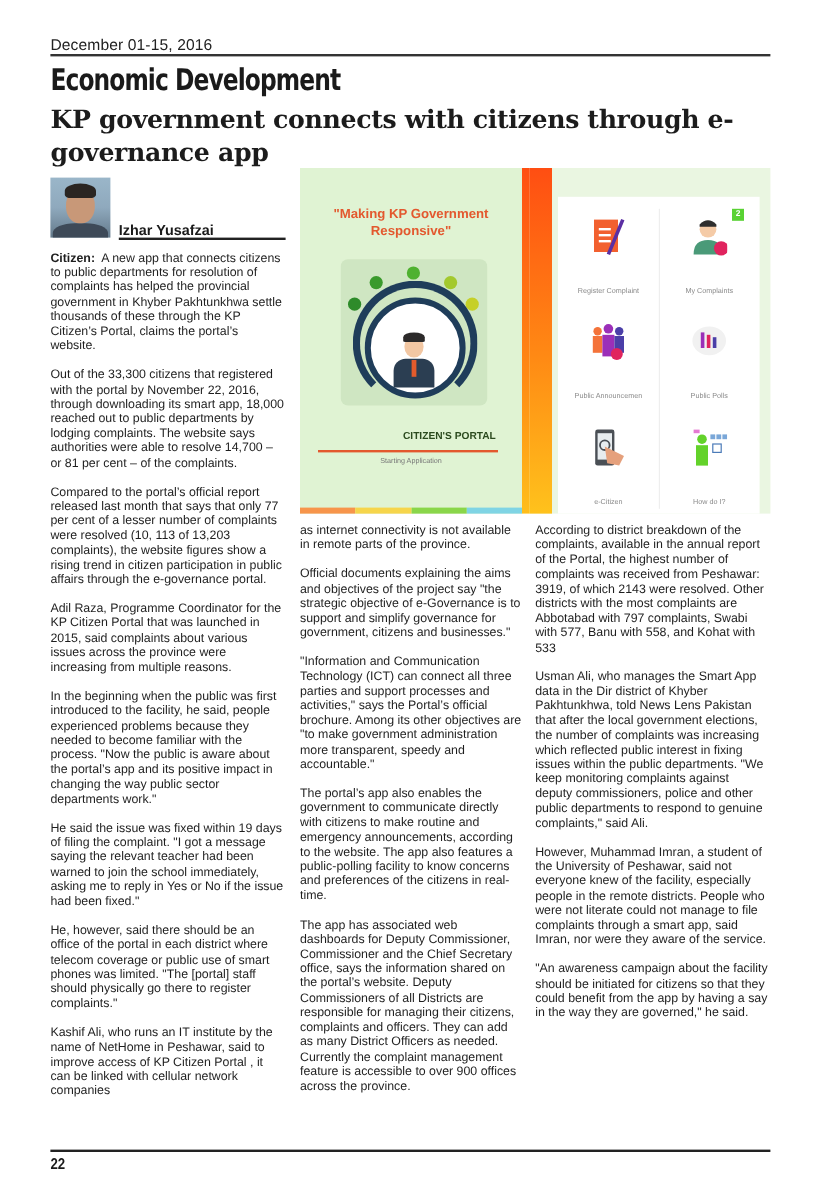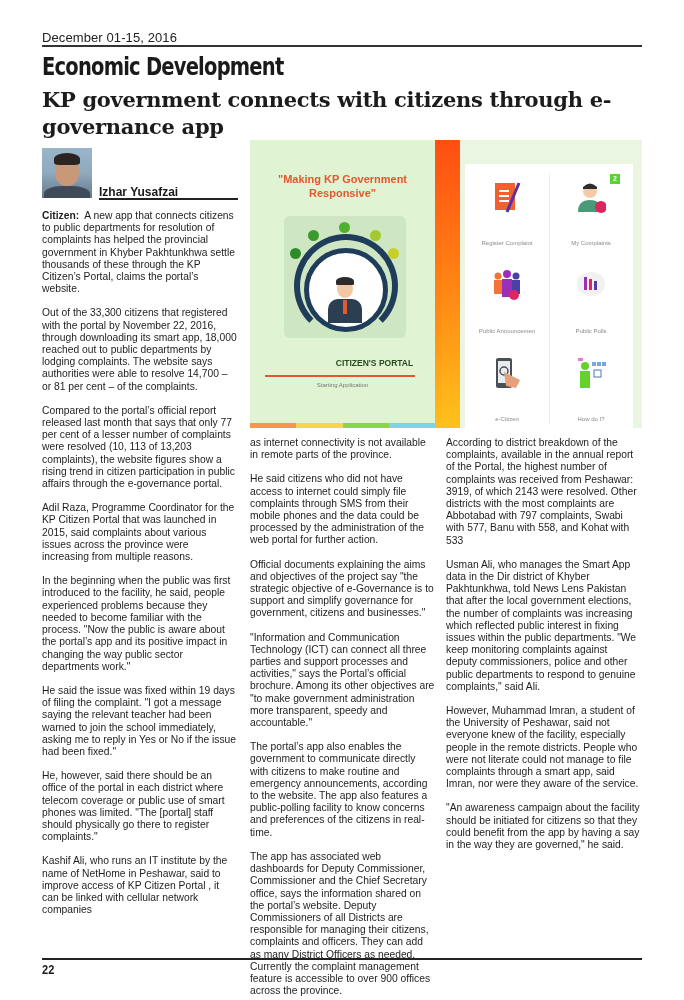--- a/index.html
+++ b/index.html
@@ -184,21 +184,20 @@
             <rect x="2" y="2" width="5" height="3" fill="#e57ad2"></rect>
           </svg>
         <div class="tile-label">How do I?</div>
       </div>
     </div>
   </div>
 </div>
 
 <div class="col col2">
   <p>as internet connectivity is not available in remote parts of the province.</p>
-  <p>He said citizens who did not have access to internet could simply file complaints through SMS from their mobile phones and the data could be processed by the administration of the web portal for further action.</p>
   <p>Official documents explaining the aims and objectives of the project say "the strategic objective of e-Governance is to support and simplify governance for government, citizens and businesses."</p>
   <p>"Information and Communication Technology (ICT) can connect all three parties and support processes and activities," says the Portal’s official brochure. Among its other objectives are "to make government administration more transparent, speedy and accountable."</p>
   <p>The portal’s app also enables the government to communicate directly with citizens to make routine and emergency announcements, according to the website. The app also features a public-polling facility to know concerns and preferences of the citizens in real-time.</p>
   <p>The app has associated web dashboards for Deputy Commissioner, Commissioner and the Chief Secretary office, says the information shared on the portal’s website. Deputy Commissioners of all Districts are responsible for managing their citizens, complaints and officers. They can add as many District Officers as needed. Currently the complaint management feature is accessible to over 900 offices across the province.</p>
 </div>
 
 <div class="col col3">
   <p>According to district breakdown of the complaints, available in the annual report of the Portal, the highest number of complaints was received from Peshawar: 3919, of which 2143 were resolved. Other districts with the most complaints are Abbotabad with 797 complaints, Swabi with 577, Banu with 558, and Kohat with 533</p>
   <p>Usman Ali, who manages the Smart App data in the Dir district of Khyber Pakhtunkhwa, told News Lens Pakistan that after the local government elections, the number of complaints was increasing which reflected public interest in fixing issues within the public departments. "We keep monitoring complaints against deputy commissioners, police and other public departments to respond to genuine complaints," said Ali.</p>
   <p>However, Muhammad Imran, a student of the University of Peshawar, said not everyone knew of the facility, especially people in the remote districts. People who were not literate could not manage to file complaints through a smart app, said Imran, nor were they aware of the service.</p>

